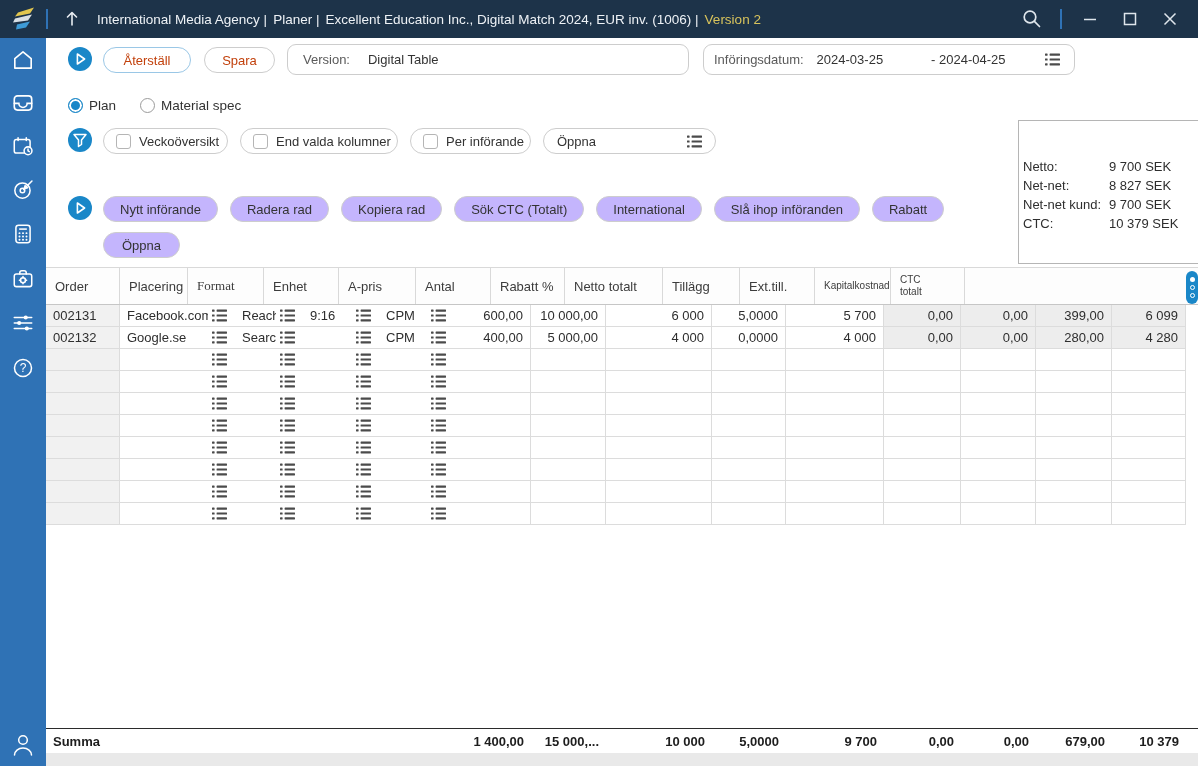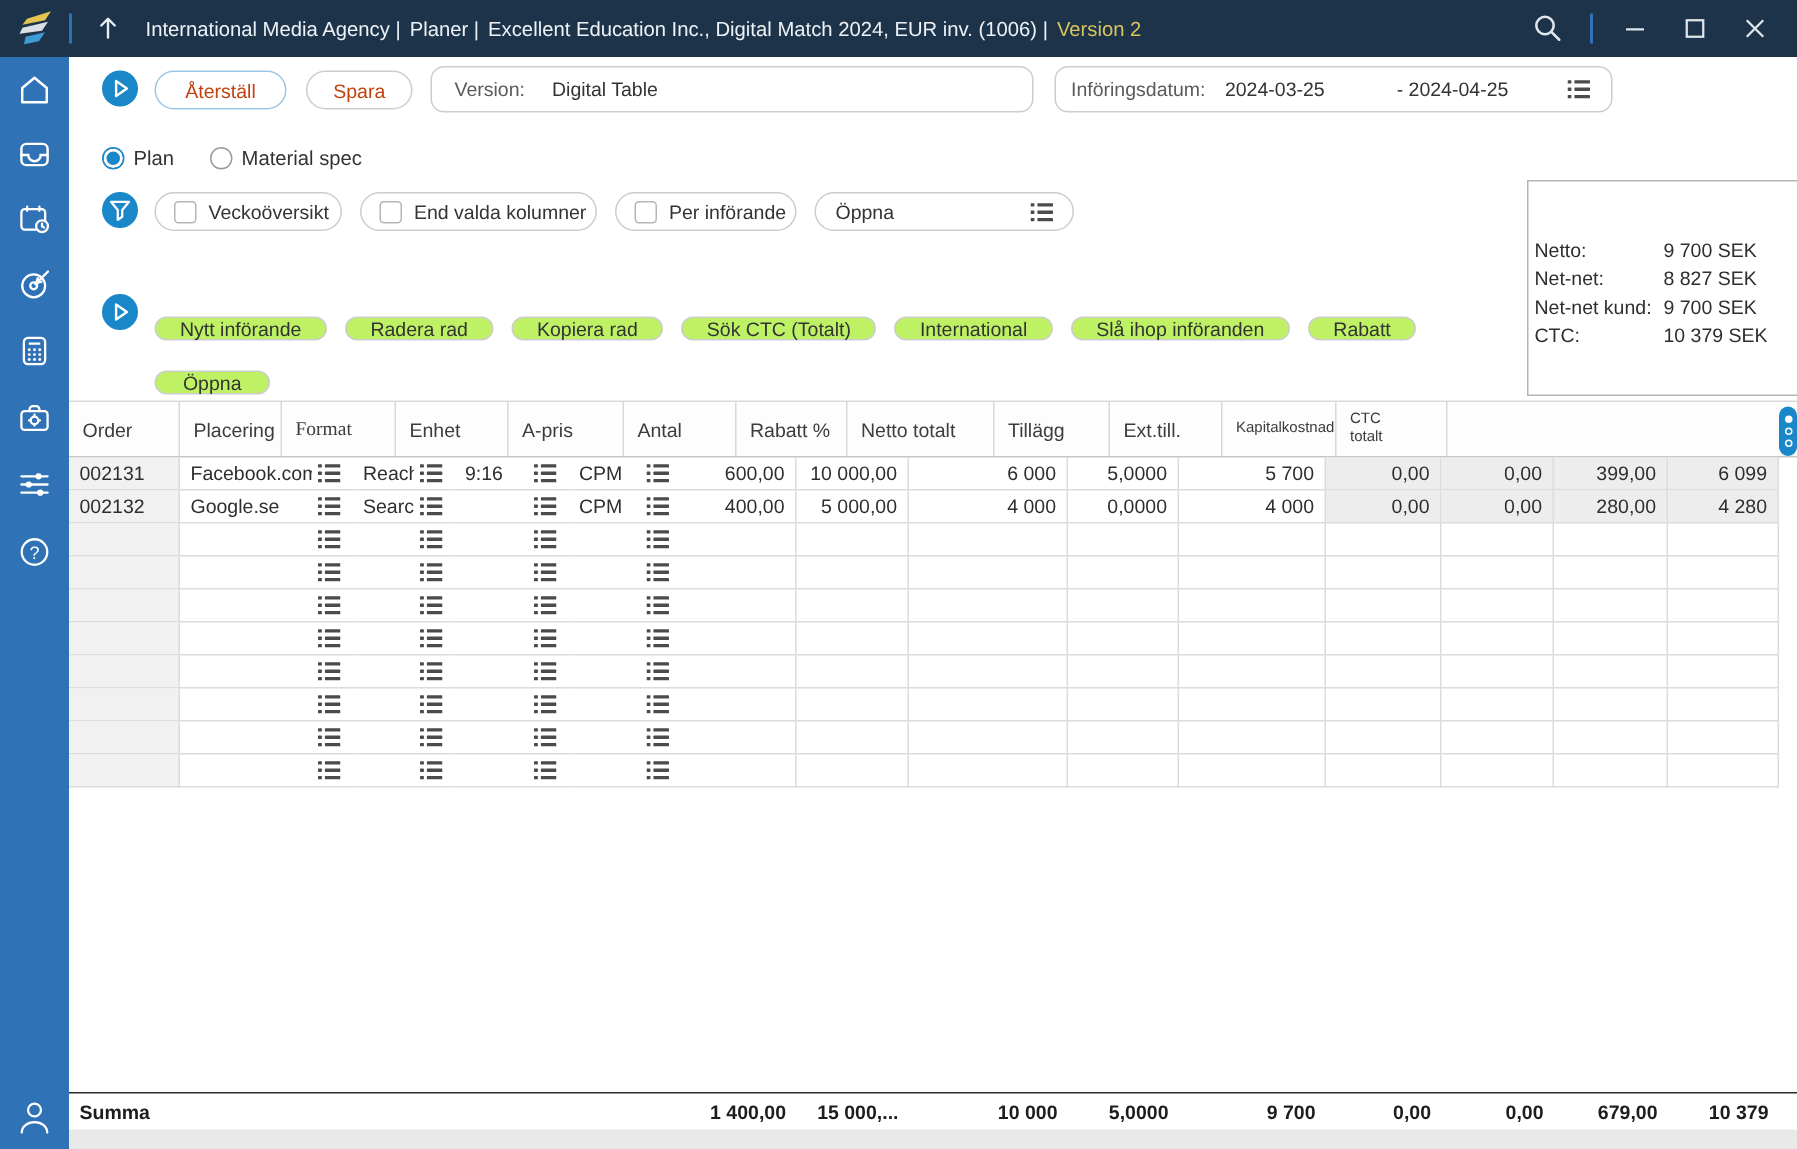--- a/index.html
+++ b/index.html
@@ -37,21 +37,21 @@
   .radio-opt{display:flex;align-items:center;gap:6px;cursor:pointer;font-size:13.5px;color:#333;}
   .radio{width:15px;height:15px;border-radius:50%;border:1px solid #9b9b9b;background:#fff;flex:0 0 auto;}
   .radio.sel{background:#1a87c8;border-color:#1a87c8;box-shadow:inset 0 0 0 2px #fff;}
 
   .cb-btn{position:absolute;top:90px;height:26px;border:1px solid #cdcdcd;border-radius:14px;background:#fff;display:flex;align-items:center;gap:8px;padding:0 12px;font-size:13px;color:#333;cursor:pointer;white-space:nowrap;}
   .cb{width:15px;height:15px;border:1px solid #b5b5b5;border-radius:3px;background:#fff;flex:0 0 auto;}
   .dropdown{position:absolute;top:90px;height:26px;border:1px solid #cdcdcd;border-radius:14px;background:#fff;display:flex;align-items:center;justify-content:space-between;padding:0 13px;font-size:13px;color:#333;cursor:pointer;}
 
   .act-row1{position:absolute;left:57px;top:158px;display:flex;gap:12px;}
   .act-row2{position:absolute;left:57px;top:194px;display:flex;}
-  .act-btn{position:static;height:16px;border:1px solid #cdcdcd;border-radius:14px;background:#bef264;display:flex;align-items:center;padding:0 16px;font-size:13px;color:#333;cursor:pointer;white-space:nowrap;margin-top:15px;}
+  .act-btn{position:static;height:26px;border:1px solid #cdcdcd;border-radius:14px;background:#c4b5fd;display:flex;align-items:center;padding:0 16px;font-size:13px;color:#333;cursor:pointer;white-space:nowrap;}
 
   
   .summary{position:absolute;right:0;top:82px;width:180px;height:144px;border:1px solid #b5b5b5;border-right:none;background:#fff;padding:36px 4px 0 4px;font-size:13px;color:#2e2e2e;}
   .sum-row{display:flex;height:19px;line-height:19px;}
   .sum-lab{width:86px;flex:0 0 auto;}
   .sum-val{white-space:nowrap;}
 
   
   .grid{position:absolute;left:0;top:229px;width:1152px;}
   .g-header{position:relative;display:flex;height:38px;border-top:1px solid #d9d9d9;border-bottom:1px solid #c6c6c6;background:#fdfdfd;width:1152px;}

